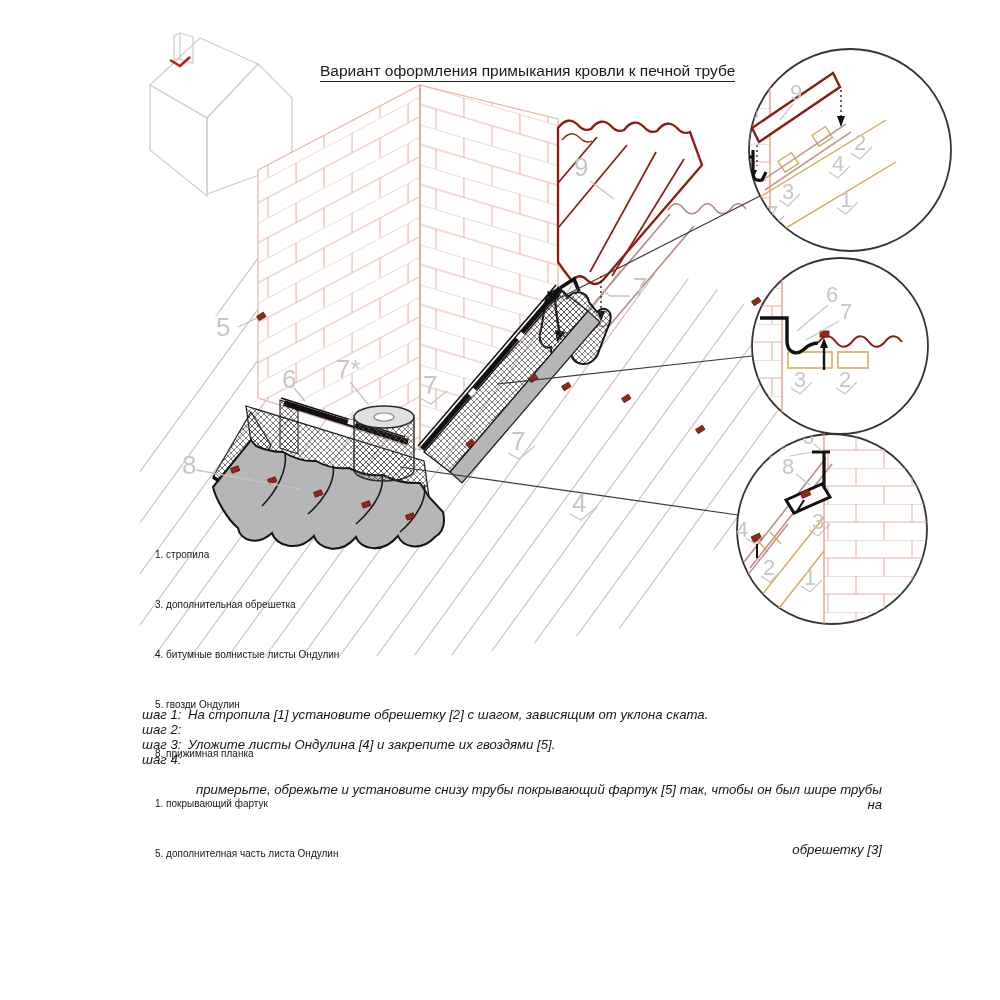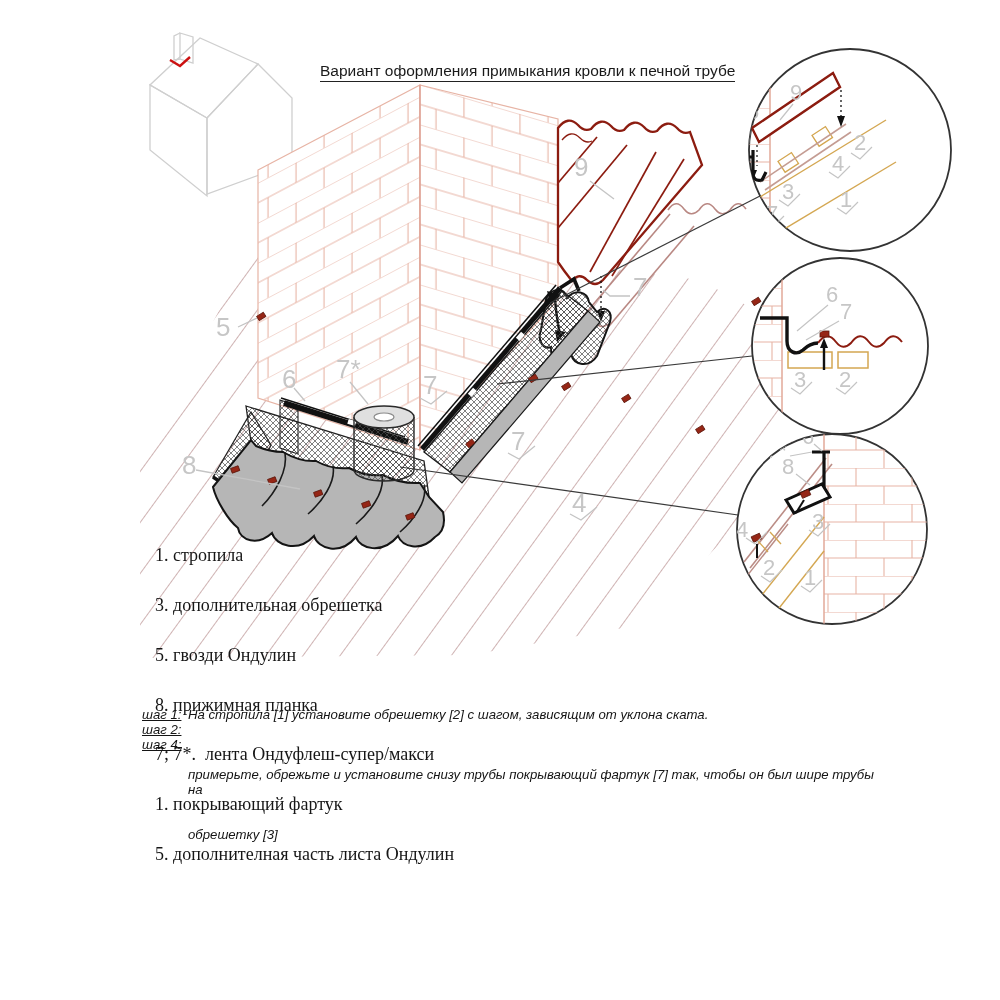--- a/index.html
+++ b/index.html
@@ -1,27 +1,27 @@
 <!DOCTYPE html>
 <html><head>
 <meta charset="utf-8">
 <style>
   html,body{margin:0;padding:0;background:#fff;}
   #page{position:relative;width:1000px;height:1000px;background:#fff;overflow:hidden;
         font-family:"Liberation Sans",sans-serif;color:#111;}
   #diagram-svg{position:absolute;left:0;top:0;}
   .title{position:absolute;left:320px;top:62px;font-size:15.5px;color:#1a1a1a;
          border-bottom:1.4px solid #222;padding-bottom:1px;white-space:pre;}
-  .legend{position:absolute;left:155px;top:514px;font-size:18px;line-height:16.6px;
-          color:#161616;white-space:pre;font-family:Liberation Serif, serif;}
+  .legend{position:absolute;left:155px;top:514px;font-size:10px;line-height:16.6px;
+          color:#161616;white-space:pre;}
   .steps{position:absolute;left:142px;top:707px;width:740px;font-size:13.2px;
          line-height:15px;font-style:italic;color:#141414;}
   .step{display:flex;}
-  .step-label{flex:none;width:46px;white-space:pre;text-decoration:underline;}
-  .step-lines{white-space:pre-wrap;}
+  .step-label{flex:none;width:46px;white-space:pre;}
+  .step-lines{white-space:pre-wrap;text-align:right;}
   svg text.lbl{font-family:"Liberation Sans",sans-serif;fill:#c6c6c6;}
   svg text.lbl-main{font-size:26px;}
   svg text.lbl-det{font-size:22px;}
 </style>
 </head>
 <body>
 
 <div id="page">
 
 <svg id="diagram-svg" width="1000" height="700" viewBox="0 0 1000 700">
@@ -288,38 +288,42 @@
       <text class="lbl lbl-det" x="804" y="585">1</text>
     </g>
   </g>
 </svg>
 
   <div class="title">Вариант оформления примыкания кровли к печной трубе</div>
 
   <div class="legend">
     <div>1. стропила</div>
     <div>3. дополнительная обрешетка</div>
+    <div>4. битумные волнистые листы Ондулин</div>
     <div>5. гвозди Ондулин</div>
     <div>8. прижимная планка</div>
-    <div>7; 7*.  лента Ондуфлеш-супер/макси</div>
     <div>1. покрывающий фартук</div>
     <div>5. дополнителная часть листа Ондулин</div>
   </div>
 
   <div class="steps">
     <div class="step">
       <div class="step-label">шаг 1:</div>
       <div class="step-lines"><div>На стропила [1] установите обрешетку [2] с шагом, зависящим от уклона ската.</div></div>
     </div>
     <div class="step">
       <div class="step-label">шаг 2:</div>
     </div>
     <div class="step">
+      <div class="step-label">шаг 3:</div>
+      <div class="step-lines"><div>Уложите листы Ондулина [4] и закрепите их гвоздями [5].</div></div>
+    </div>
+    <div class="step">
       <div class="step-label">шаг 4:</div>
       <div class="step-lines">
-        <div>примерьте, обрежьте и установите снизу трубы покрывающий фартук [7] так, чтобы он был шире трубы на</div>
+        <div>примерьте, обрежьте и установите снизу трубы покрывающий фартук [5] так, чтобы он был шире трубы на</div>
         <div>обрешетку [3]</div>
       </div>
     </div>
 
   </div>
 
 </div>
 
 </body></html>

